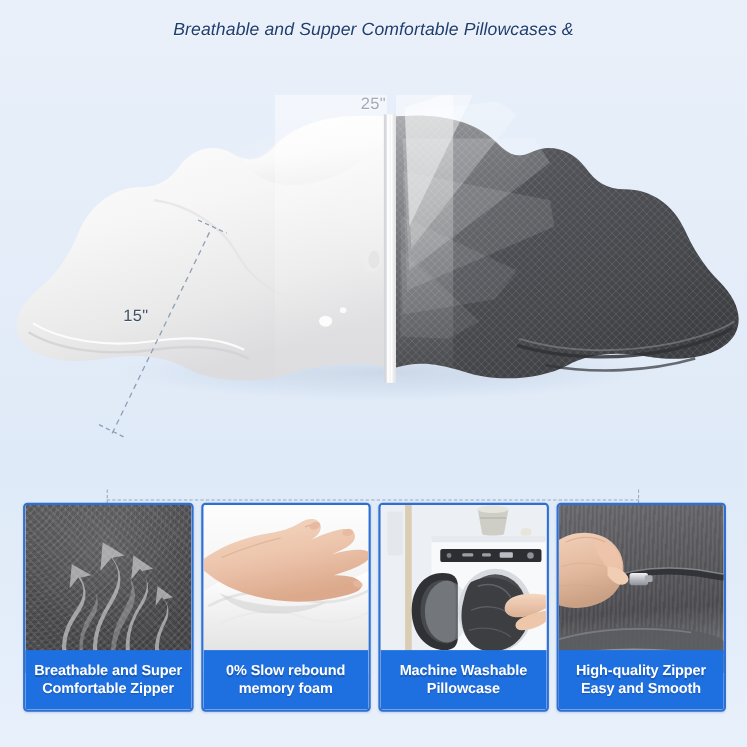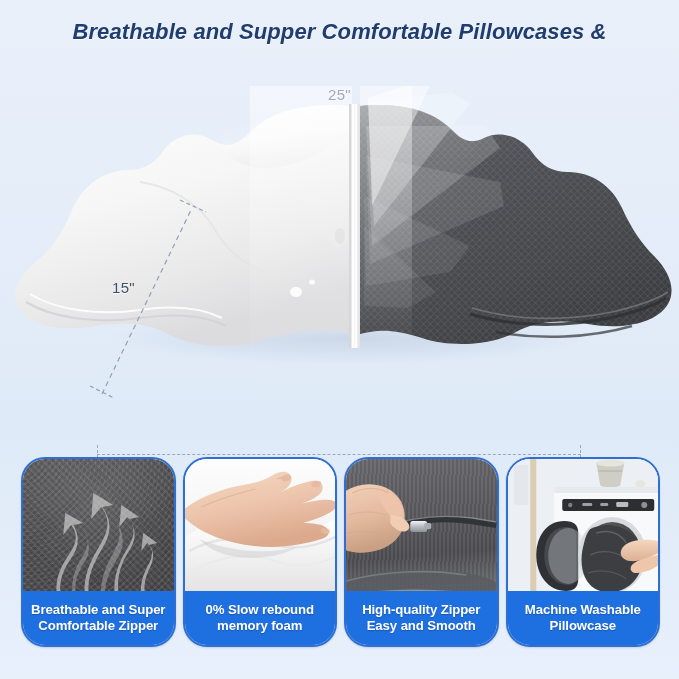--- a/index.html
+++ b/index.html
@@ -15,22 +15,22 @@
       linear-gradient(180deg,#e9f0fa 0%,#e3ecf8 42%,#dfeaf8 62%,#e7f0fb 100%);
   }
 
   
   .title-wrap{
     position:absolute;left:0;top:18px;width:679px;text-align:center;
     line-height:1.3;
   }
   .title-line{
     display:block;
-    font-style:italic;font-weight:bold;
-    font-size:22px;letter-spacing:.1px;
+    font-style:italic;font-weight:normal;
+    font-size:16px;letter-spacing:.1px;
     color:#1f3d6e;
     text-shadow:0 1px 0 rgba(255,255,255,.8);
   }
 
   
   .hero{position:absolute;left:0;top:86px;width:679px;height:320px;}
 
   .glow{
     position:absolute;left:268px;top:-8px;width:160px;height:180px;
     background:radial-gradient(ellipse 80px 90px at 50% 55%,#ffffff 0%,rgba(255,255,255,.85) 35%,rgba(255,255,255,0) 72%);
@@ -75,21 +75,21 @@
   .tick-l{left:97px;top:359px;}
   .tick-r{left:580px;top:359px;}
 
   
   .cards{
     position:absolute;left:21px;top:440px;width:639px;height:207px;
     display:flex;gap:7px;
   }
   .card{
     position:relative;flex:1 1 0;
-    border:2px solid #2f6fd2;border-radius:24px;
+    border:2px solid #2f6fd2;border-radius:4px;
     background:#f4f7fb;overflow:hidden;
     box-shadow:0 1px 2px rgba(40,80,140,.18);
     margin-top:17px;
   }
   .card-img{position:absolute;left:0;top:0;right:0;height:153px;overflow:hidden;}
   .card-label{
     position:absolute;left:0;right:0;bottom:0;height:54px;
     background:#1e6fe0;color:#fff;
     display:flex;align-items:center;justify-content:center;text-align:center;
     font-weight:bold;font-size:13.2px;line-height:1.25;letter-spacing:-.1px;
@@ -360,20 +360,84 @@
       <div class="card-label">
         <span>
           <span>0% Slow rebound</span><br>
           <span>memory foam</span>
         </span>
       </div>
     </div>
 
     <div class="card">
       <div class="card-img">
+        <div class="washer"></div>
+        <svg viewBox="0 0 150 153" style="position:absolute;left:0;top:0;width:100%;height:100%;">
+          <defs>
+            <radialGradient id="drum" cx="0.42" cy="0.4" r="0.65">
+              <stop offset="0%" stop-color="#7b7d82"></stop>
+              <stop offset="70%" stop-color="#4a4c50"></stop>
+              <stop offset="100%" stop-color="#303236"></stop>
+            </radialGradient>
+            <linearGradient id="skin4" x1="0" y1="0" x2="0" y2="1">
+              <stop offset="0%" stop-color="#f5d7c0"></stop>
+              <stop offset="100%" stop-color="#dcb094"></stop>
+            </linearGradient>
+          </defs>
+
+          <rect x="0" y="0" width="150" height="153" fill="#eceff3"></rect>
+          <rect x="22" y="0" width="6" height="153" fill="#d8c6a8" opacity="0.85"></rect>
+          <rect x="6" y="6" width="14" height="40" rx="2" fill="#e2e5ea" opacity="0.8"></rect>
+
+          <path d="M88,4 C88,2 116,2 116,4 L112,26 C112,29 92,29 92,26 Z" fill="#cfcec6"></path>
+          <path d="M90,12 L114,12" stroke="#b9b8af" stroke-width="1.4"></path>
+          <ellipse cx="102" cy="4" rx="14" ry="3.4" fill="#e6e5dd"></ellipse>
+          <ellipse cx="132" cy="25" rx="5" ry="4" fill="#e8e5dc"></ellipse>
+
+          <rect x="46" y="28" width="104" height="125" rx="4" fill="#f7f9fb"></rect>
+          <rect x="46" y="28" width="104" height="6" rx="2" fill="#e6e9ee"></rect>
+
+          <rect x="54" y="40" width="92" height="12" rx="2" fill="#2c2e32"></rect>
+          <circle cx="62" cy="46" r="2.2" fill="#7a7d83"></circle>
+          <rect x="74" y="44" width="10" height="3" rx="1.2" fill="#9ca0a6"></rect>
+          <rect x="92" y="44" width="8" height="3" rx="1.2" fill="#9ca0a6"></rect>
+          <rect x="108" y="43" width="12" height="5" rx="1.2" fill="#b9bdc3"></rect>
+          <circle cx="136" cy="46" r="3" fill="#8d9197"></circle>
+
+          <g>
+            <path d="M56,62 C38,62 28,78 28,96 C28,116 40,132 58,132 C66,132 70,128 70,120 L70,74 C70,66 66,62 56,62 Z" fill="#2f3135"></path>
+            <path d="M58,68 C44,68 36,80 36,96 C36,113 46,126 60,126 C66,126 68,122 68,116 L68,78 C68,72 65,68 58,68 Z" fill="#5a5d62" opacity="0.55"></path>
+            <ellipse cx="60" cy="97" rx="20" ry="28" fill="#c9ced4" opacity="0.35"></ellipse>
+          </g>
+
+          <ellipse cx="104" cy="96" rx="34" ry="38" fill="#d7dbe0"></ellipse>
+          <ellipse cx="104" cy="96" rx="29" ry="33" fill="url(#drum)"></ellipse>
+
+          <path d="M82,70 C98,62 118,66 128,80 C138,94 136,112 124,124
+                   C112,136 92,136 82,126 C74,118 72,104 74,92 C76,82 78,74 82,70 Z" fill="#3c3e42"></path>
+          <path d="M88,74 C100,70 112,74 118,84" fill="none" stroke="#6e7177" stroke-width="1.4" opacity="0.7"></path>
+          <path d="M82,96 C94,90 110,92 120,102" fill="none" stroke="#6e7177" stroke-width="1.2" opacity="0.6"></path>
+          <path d="M80,114 C92,110 108,112 118,120" fill="none" stroke="#6e7177" stroke-width="1.2" opacity="0.5"></path>
+
+          <path d="M150,82 C140,80 128,80 120,84 C112,88 110,96 116,100
+                   C122,104 134,102 142,98 L150,94 Z" fill="url(#skin4)"></path>
+          <path d="M150,96 C142,98 132,100 126,104 C120,108 122,114 128,114
+                   C136,114 146,110 150,106 Z" fill="#eec7ab"></path>
+        </svg>
+      </div>
+      <div class="card-label">
+        <span>
+          <span>Machine Washable</span><br>
+          <span>Pillowcase</span>
+        </span>
+      </div>
+    </div>
+
+    <div class="card">
+      <div class="card-img">
         <div class="zipper"></div>
         <svg viewBox="0 0 150 153" style="position:absolute;left:0;top:0;width:100%;height:100%;">
           <defs>
             <linearGradient id="skin3" x1="0" y1="0" x2="0.3" y2="1">
               <stop offset="0%" stop-color="#f3d3bc"></stop>
               <stop offset="60%" stop-color="#e3b99e"></stop>
               <stop offset="100%" stop-color="#caa084"></stop>
             </linearGradient>
             <linearGradient id="metal" x1="0" y1="0" x2="0" y2="1">
               <stop offset="0%" stop-color="#f2f3f5"></stop>
@@ -409,78 +473,14 @@
         </svg>
       </div>
       <div class="card-label">
         <span>
           <span>High-quality Zipper</span><br>
           <span>Easy and Smooth</span>
         </span>
       </div>
     </div>
 
-    <div class="card">
-      <div class="card-img">
-        <div class="washer"></div>
-        <svg viewBox="0 0 150 153" style="position:absolute;left:0;top:0;width:100%;height:100%;">
-          <defs>
-            <radialGradient id="drum" cx="0.42" cy="0.4" r="0.65">
-              <stop offset="0%" stop-color="#7b7d82"></stop>
-              <stop offset="70%" stop-color="#4a4c50"></stop>
-              <stop offset="100%" stop-color="#303236"></stop>
-            </radialGradient>
-            <linearGradient id="skin4" x1="0" y1="0" x2="0" y2="1">
-              <stop offset="0%" stop-color="#f5d7c0"></stop>
-              <stop offset="100%" stop-color="#dcb094"></stop>
-            </linearGradient>
-          </defs>
-
-          <rect x="0" y="0" width="150" height="153" fill="#eceff3"></rect>
-          <rect x="22" y="0" width="6" height="153" fill="#d8c6a8" opacity="0.85"></rect>
-          <rect x="6" y="6" width="14" height="40" rx="2" fill="#e2e5ea" opacity="0.8"></rect>
-
-          <path d="M88,4 C88,2 116,2 116,4 L112,26 C112,29 92,29 92,26 Z" fill="#cfcec6"></path>
-          <path d="M90,12 L114,12" stroke="#b9b8af" stroke-width="1.4"></path>
-          <ellipse cx="102" cy="4" rx="14" ry="3.4" fill="#e6e5dd"></ellipse>
-          <ellipse cx="132" cy="25" rx="5" ry="4" fill="#e8e5dc"></ellipse>
-
-          <rect x="46" y="28" width="104" height="125" rx="4" fill="#f7f9fb"></rect>
-          <rect x="46" y="28" width="104" height="6" rx="2" fill="#e6e9ee"></rect>
-
-          <rect x="54" y="40" width="92" height="12" rx="2" fill="#2c2e32"></rect>
-          <circle cx="62" cy="46" r="2.2" fill="#7a7d83"></circle>
-          <rect x="74" y="44" width="10" height="3" rx="1.2" fill="#9ca0a6"></rect>
-          <rect x="92" y="44" width="8" height="3" rx="1.2" fill="#9ca0a6"></rect>
-          <rect x="108" y="43" width="12" height="5" rx="1.2" fill="#b9bdc3"></rect>
-          <circle cx="136" cy="46" r="3" fill="#8d9197"></circle>
-
-          <g>
-            <path d="M56,62 C38,62 28,78 28,96 C28,116 40,132 58,132 C66,132 70,128 70,120 L70,74 C70,66 66,62 56,62 Z" fill="#2f3135"></path>
-            <path d="M58,68 C44,68 36,80 36,96 C36,113 46,126 60,126 C66,126 68,122 68,116 L68,78 C68,72 65,68 58,68 Z" fill="#5a5d62" opacity="0.55"></path>
-            <ellipse cx="60" cy="97" rx="20" ry="28" fill="#c9ced4" opacity="0.35"></ellipse>
-          </g>
-
-          <ellipse cx="104" cy="96" rx="34" ry="38" fill="#d7dbe0"></ellipse>
-          <ellipse cx="104" cy="96" rx="29" ry="33" fill="url(#drum)"></ellipse>
-
-          <path d="M82,70 C98,62 118,66 128,80 C138,94 136,112 124,124
-                   C112,136 92,136 82,126 C74,118 72,104 74,92 C76,82 78,74 82,70 Z" fill="#3c3e42"></path>
-          <path d="M88,74 C100,70 112,74 118,84" fill="none" stroke="#6e7177" stroke-width="1.4" opacity="0.7"></path>
-          <path d="M82,96 C94,90 110,92 120,102" fill="none" stroke="#6e7177" stroke-width="1.2" opacity="0.6"></path>
-          <path d="M80,114 C92,110 108,112 118,120" fill="none" stroke="#6e7177" stroke-width="1.2" opacity="0.5"></path>
-
-          <path d="M150,82 C140,80 128,80 120,84 C112,88 110,96 116,100
-                   C122,104 134,102 142,98 L150,94 Z" fill="url(#skin4)"></path>
-          <path d="M150,96 C142,98 132,100 126,104 C120,108 122,114 128,114
-                   C136,114 146,110 150,106 Z" fill="#eec7ab"></path>
-        </svg>
-      </div>
-      <div class="card-label">
-        <span>
-          <span>Machine Washable</span><br>
-          <span>Pillowcase</span>
-        </span>
-      </div>
-    </div>
-
   </div>
 </div>
 
 </body></html>

